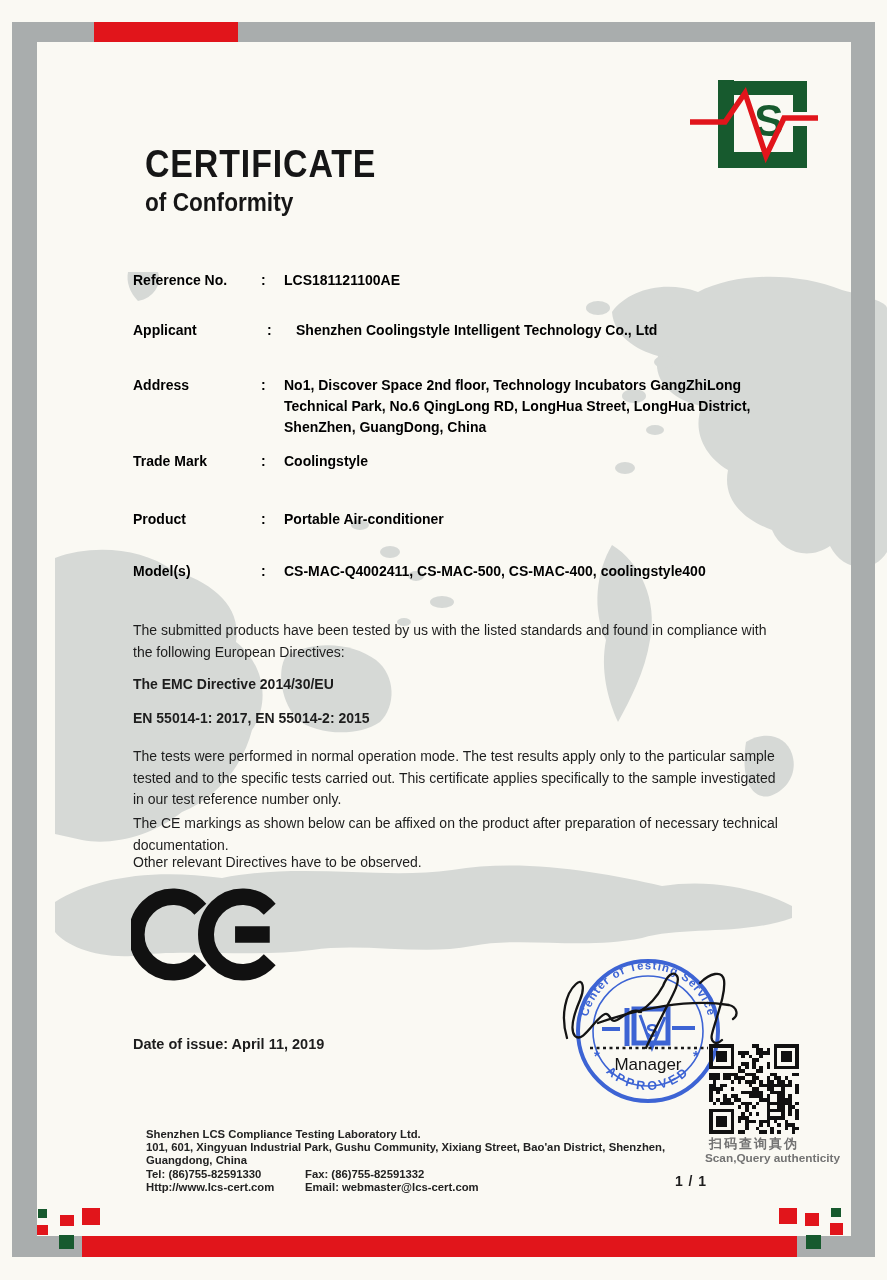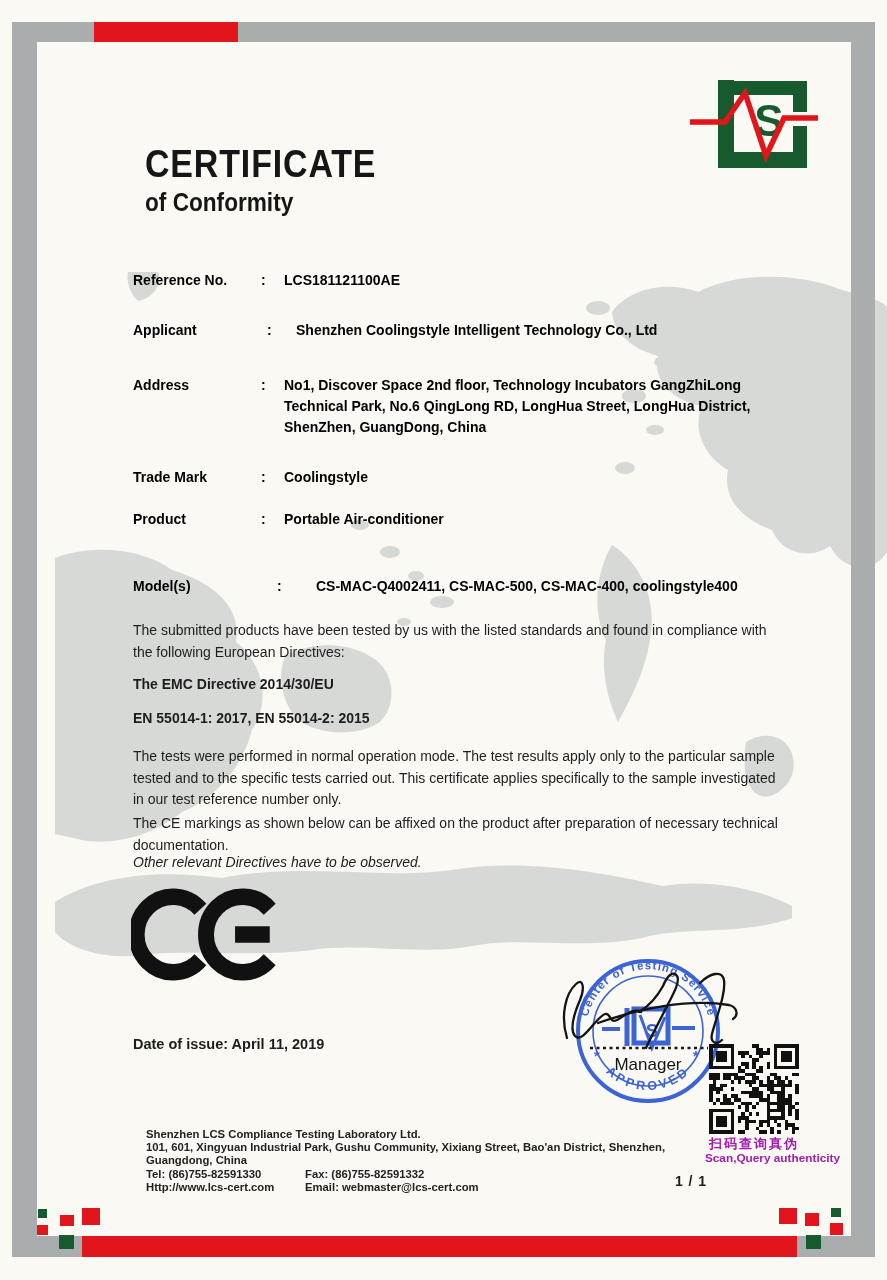--- a/index.html
+++ b/index.html
@@ -31,21 +31,21 @@
   .para { position:absolute; left:133px; width:652px; font-size:14px; line-height:21.5px; color:#1d1d1d; }
   .para.bold { font-weight:bold; }
 
   
   .footer { position:absolute; left:146px; top:1128px; width:560px; font-size:11.3px; line-height:13.2px; color:#222;font-weight:bold; }
   .footer .cols { display:flex; }
   .footer .c1 { width:159px; flex:none; }
   .page-num { position:absolute; left:664px; top:1173px; width:54px; text-align:center; font-size:14px; font-weight:bold; letter-spacing:1px; }
 
   
-  .qr-captions { position:absolute; left:668px; top:1136px; width:172px; text-align:center; font-weight:bold; color:#a21caf; }
+  .qr-captions { position:absolute; left:668px; top:1136px; width:172px; text-align:center; font-weight:bold; color:#737373; }
   .qr-cn { font-size:13px; letter-spacing:2px; line-height:15px; }
   .qr-en { font-size:11.8px; line-height:14px;text-align:right; }
 
   .date-line { position:absolute; left:133px; top:1036px; font-size:14.5px; font-weight:bold; }
 </style>
 </head>
 <body>
 
 <div class="page">
 
@@ -116,42 +116,42 @@
   <div class="row" style="top:320px;gap:6px;">
     <div class="lab">Applicant</div>
     <div class="col">:</div>
     <div class="val">Shenzhen Coolingstyle Intelligent Technology Co., Ltd</div>
   </div>
   <div class="row" style="top:375px;">
     <div class="lab">Address</div>
     <div class="col">:</div>
     <div class="val">No1, Discover Space 2nd floor, Technology Incubators GangZhiLong Technical Park, No.6 QingLong RD, LongHua Street, LongHua District, ShenZhen, GuangDong, China</div>
   </div>
-  <div class="row" style="top:451px;margin-top:16px;">
+  <div class="row" style="top:451px;">
     <div class="lab">Trade Mark</div>
     <div class="col">:</div>
     <div class="val">Coolingstyle</div>
   </div>
   <div class="row" style="top:509px;">
     <div class="lab">Product</div>
     <div class="col">:</div>
     <div class="val">Portable Air-conditioner</div>
   </div>
-  <div class="row" style="top:576px;gap:16px;">
+  <div class="row" style="top:561px;">
     <div class="lab">Model(s)</div>
     <div class="col">:</div>
     <div class="val">CS-MAC-Q4002411, CS-MAC-500, CS-MAC-400, coolingstyle400</div>
   </div>
 
   <div class="para" style="top:620px;">The submitted products have been tested by us with the listed standards and found in compliance with the following European Directives:</div>
   <div class="para bold" style="top:674px;">The EMC Directive 2014/30/EU</div>
   <div class="para bold" style="top:708px;">EN 55014-1: 2017, EN 55014-2: 2015</div>
   <div class="para" style="top:813px;">The CE markings as shown below can be affixed on the product after preparation of necessary technical documentation.</div>
   <div class="para" style="top:746px;">The tests were performed in normal operation mode. The test results apply only to the particular sample tested and to the specific tests carried out. This certificate applies specifically to the sample investigated in our test reference number only.</div>
-  <div class="para" style="top:852px;font-style:italic;">Other relevant Directives have to be observed.</div>
+  <div class="para" style="top:852px;">Other relevant Directives have to be observed.</div>
 
   <svg class="abs" style="left:131px;top:886px;" width="150" height="97" viewBox="0 0 160 100" preserveAspectRatio="none">
     <g stroke="#111" stroke-width="17" fill="none">
       <path d="M73.98 23.9 A39 39 0 1 0 73.98 76.1"></path>
       <path d="M147.98 23.9 A39 39 0 1 0 147.98 76.1"></path>
     </g>
     <rect x="111" y="41.5" width="37" height="17" fill="#111"></rect>
   </svg>
 
   <div class="date-line">Date of issue: April 11, 2019</div>

